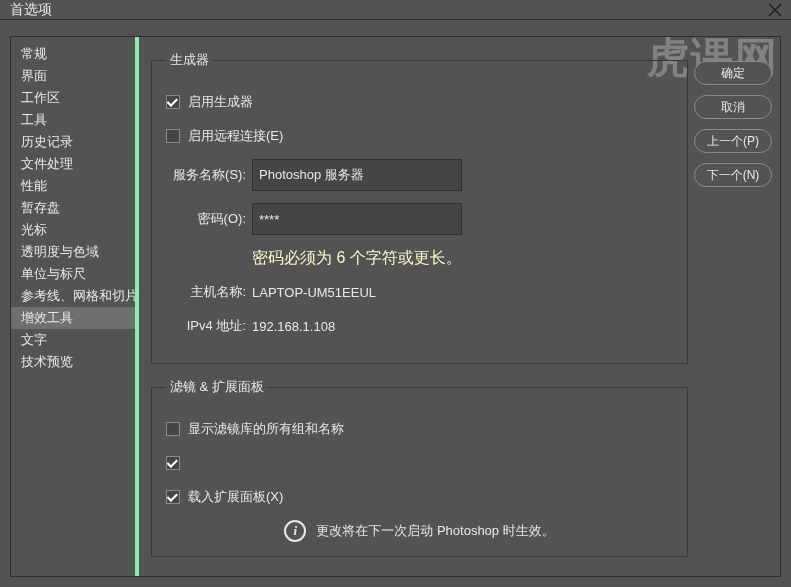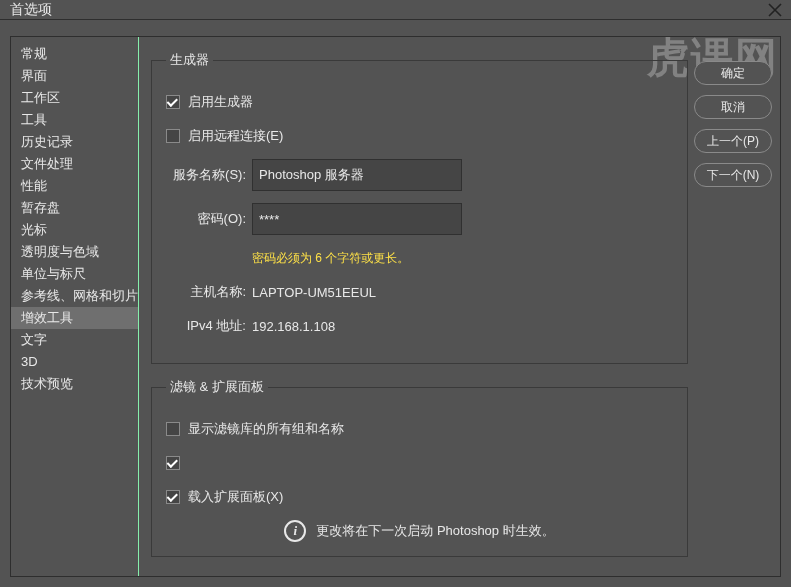--- a/index.html
+++ b/index.html
@@ -25,21 +25,21 @@
   .close-icon { width: 16px; height: 16px; cursor: pointer; }
   .close-icon svg { display:block; }
   .outer {
     position: absolute;
     top: 36px; left: 10px; right: 10px; bottom: 10px;
     border: 1px solid #2e2e2e;
     display: flex;
   }
   .sidebar {
     width: 128px;
-    border-right: 1px solid #86efac;
+    border-right: 4px solid #86efac;
     padding-top: 6px;
   }
   .sidebar-item {
     padding: 2px 10px;
     line-height: 18px;
     cursor: pointer;
     color: #e8e8e8;
     font-size: 13px;
     white-space: nowrap;
   }
@@ -117,23 +117,23 @@
     flex: 1;
     background: #454545;
     border: 1px solid #303030;
     color: #e8e8e8;
     padding: 2px 6px;
     height: 32px;
     max-width: 210px;
     font-size: 13px;
   }
   .helper {
-    color: #fde047;
+    color: #fef9c3;
     margin-left: 86px;
-    font-size: 12px;
+    font-size: 16px;
   }
   .static-value {
     color: #e8e8e8;
   }
   .info-row {
     display: flex;
     align-items: center;
     justify-content: center;
     gap: 10px;
     margin-top: 8px;
@@ -183,21 +183,20 @@
     <div class="sidebar-item">历史记录</div>
     <div class="sidebar-item">文件处理</div>
     <div class="sidebar-item">性能</div>
     <div class="sidebar-item">暂存盘</div>
     <div class="sidebar-item">光标</div>
     <div class="sidebar-item">透明度与色域</div>
     <div class="sidebar-item">单位与标尺</div>
     <div class="sidebar-item">参考线、网格和切片</div>
     <div class="sidebar-item selected">增效工具</div>
     <div class="sidebar-item">文字</div>
-    <div class="sidebar-item">3D</div>
     <div class="sidebar-item">技术预览</div>
   </div>
 
   <div class="main">
 
     <div class="right-buttons">
       <div class="btn">确定</div>
       <div class="btn">取消</div>
       <div class="btn">上一个(P)</div>
       <div class="btn">下一个(N)</div>

